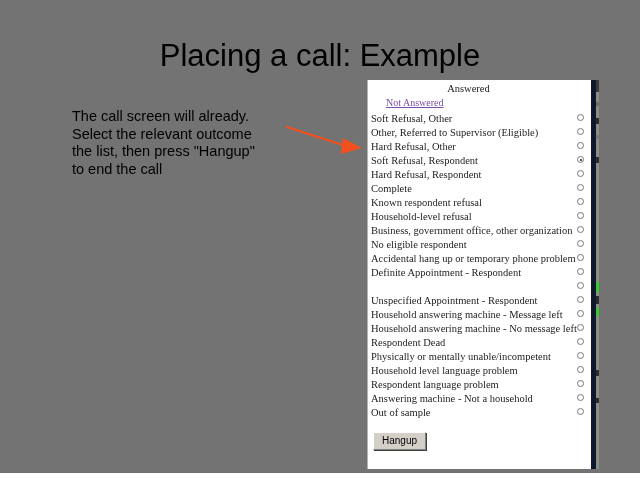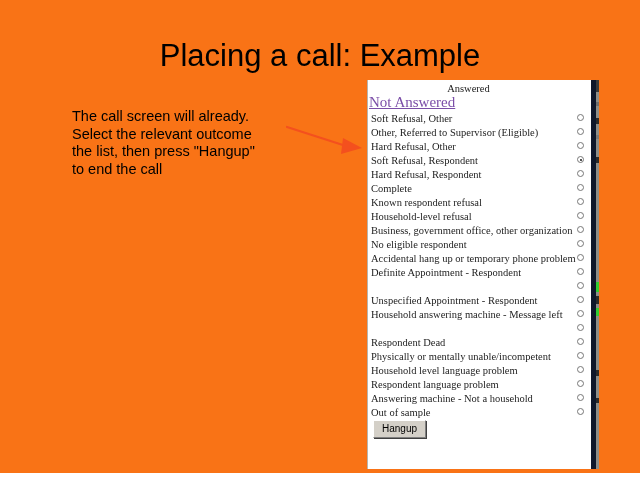--- a/index.html
+++ b/index.html
@@ -4,21 +4,21 @@
 <style>
   html, body {
     margin: 0;
     padding: 0;
     background: #ffffff;
   }
   #slide {
     position: relative;
     width: 640px;
     height: 473px;
-    background: #f97316;
+    background: #737373;
     overflow: hidden;
     font-family: "Liberation Sans", sans-serif;
   }
 
   
   #slide-title {
     position: absolute;
     left: 0;
     top: 38px;
     width: 640px;
@@ -73,24 +73,24 @@
     text-align: center;
     padding-right: 22px;
     font-family: "Liberation Serif", serif;
     font-size: 10.5px;
     color: #1a1a1a;
     line-height: 13px;
   }
 
   #not-answered-link {
     display: block;
-    margin-left: 1px;
+    margin-left: 18px;
     margin-top: 1px;
     font-family: "Liberation Serif", serif;
-    font-size: 15px;
+    font-size: 10px;
     color: #7b4ea8;
     text-decoration: underline;
     line-height: 13px;
     width: max-content;
     cursor: pointer;
   }
 
   #outcome-list {
     margin: 1px 0 0 0;
     padding: 0;
@@ -126,21 +126,21 @@
     left: 1.5px;
     top: 1.5px;
     width: 2px;
     height: 2px;
     border-radius: 50%;
     background: #1a1a1a;
   }
 
   
   #hangup-button {
-    margin: 2px 0 0 5px;
+    margin: 14px 0 0 5px;
     display: inline-block;
     padding: 1px 8px 2px 8px;
     background: #d4d0c8;
     border-top: 1px solid #ffffff;
     border-left: 1px solid #ffffff;
     border-right: 1px solid #808080;
     border-bottom: 1px solid #808080;
     box-shadow: 1px 1px 0 0 #404040;
     font-family: "Liberation Sans", sans-serif;
     font-size: 10px;
@@ -198,21 +198,21 @@
         <li class="outcome-row"><span class="outcome-label">Complete</span><span class="outcome-radio"></span></li>
         <li class="outcome-row"><span class="outcome-label">Known respondent refusal</span><span class="outcome-radio"></span></li>
         <li class="outcome-row"><span class="outcome-label">Household-level refusal</span><span class="outcome-radio"></span></li>
         <li class="outcome-row"><span class="outcome-label">Business, government office, other organization</span><span class="outcome-radio"></span></li>
         <li class="outcome-row"><span class="outcome-label">No eligible respondent</span><span class="outcome-radio"></span></li>
         <li class="outcome-row"><span class="outcome-label">Accidental hang up or temporary phone problem</span><span class="outcome-radio"></span></li>
         <li class="outcome-row"><span class="outcome-label">Definite Appointment - Respondent</span><span class="outcome-radio"></span></li>
         <li class="outcome-row"><span class="outcome-radio"></span></li>
         <li class="outcome-row"><span class="outcome-label">Unspecified Appointment - Respondent</span><span class="outcome-radio"></span></li>
         <li class="outcome-row"><span class="outcome-label">Household answering machine - Message left</span><span class="outcome-radio"></span></li>
-        <li class="outcome-row"><span class="outcome-radio"></span></li>
+        <li class="outcome-row"><span class="outcome-label">Household answering machine - No message left</span><span class="outcome-radio"></span></li>
         <li class="outcome-row"><span class="outcome-label">Respondent Dead</span><span class="outcome-radio"></span></li>
         <li class="outcome-row"><span class="outcome-label">Physically or mentally unable/incompetent</span><span class="outcome-radio"></span></li>
         <li class="outcome-row"><span class="outcome-label">Household level language problem</span><span class="outcome-radio"></span></li>
         <li class="outcome-row"><span class="outcome-label">Respondent language problem</span><span class="outcome-radio"></span></li>
         <li class="outcome-row"><span class="outcome-label">Answering machine - Not a household</span><span class="outcome-radio"></span></li>
         <li class="outcome-row"><span class="outcome-label">Out of sample</span><span class="outcome-radio"></span></li>
       </ul>
 
     <div id="hangup-button">Hangup</div>
   </div>

